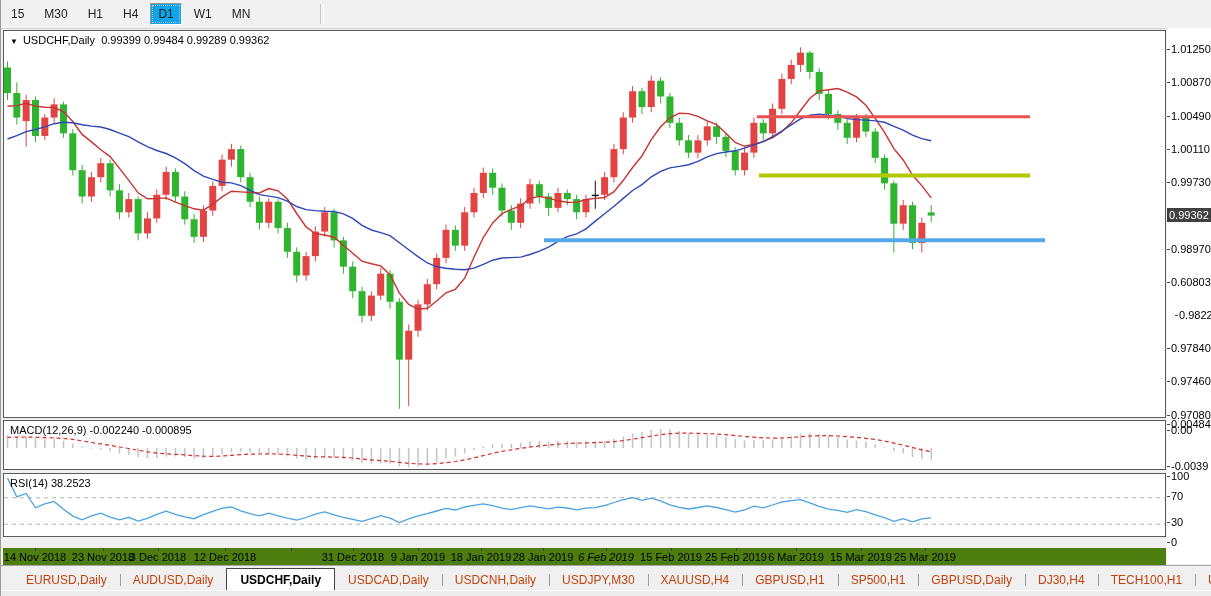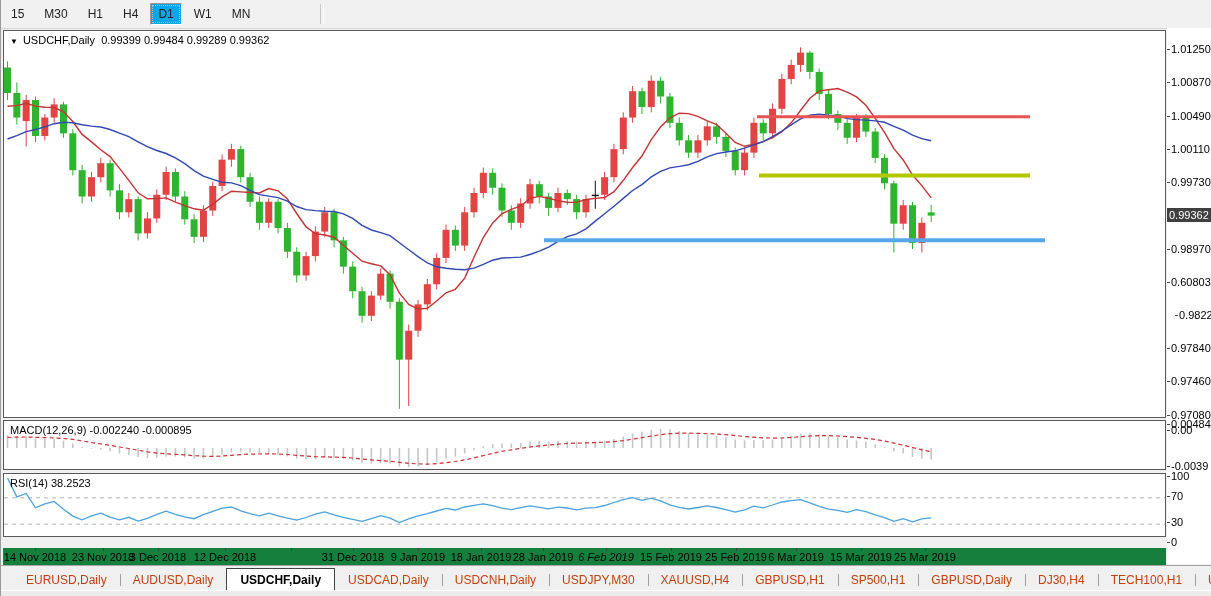--- a/index.html
+++ b/index.html
@@ -19,21 +19,21 @@
   #rsi-panel {top:473px;height:64px;}
   .panel svg{position:absolute;left:0;top:0;}
   .overlay-label{position:absolute;left:6px;top:3px;font-size:11px;color:#000;white-space:nowrap;z-index:5;}
   .overlay-label .tri{font-size:8px;margin-right:5px;}
   
   .axis-col{position:absolute;left:1166px;top:28px;width:45px;height:536px;background:#fff;}
   .axlab{position:absolute;left:4px;font-size:11px;color:#000;white-space:nowrap;}
   .axlab::before{content:"";position:absolute;left:-4px;top:6px;width:3px;height:1px;background:#444;}
   .pricetag{position:absolute;left:0px;background:#404040;color:#fff;font-size:11px;padding:1px 3px 1px 2px;z-index:6;}
   
-  .date-axis{position:absolute;left:2px;top:548px;width:1163px;height:17px;background:#15803d;}
+  .date-axis{position:absolute;left:2px;top:548px;width:1163px;height:17px;background:#4d7c0f;}
   .datelab{position:absolute;top:3px;width:80px;margin-left:-40px;text-align:center;font-size:11px;color:#000;white-space:nowrap;}
   .datetick{position:absolute;top:0;width:1px;height:3px;background:#444;}
   
   .tabbar{position:absolute;left:0;top:565px;width:100%;height:25px;background:#f0f0f0;
           border-top:1px solid #a5a5a5;display:flex;align-items:flex-end;padding-left:12px;box-sizing:border-box;}
   .tab{font-size:12px;color:#c2410c;padding:3px 13px;position:relative;cursor:default;white-space:nowrap;}
   .tab:not(.active):not(:first-child)::before{content:"";position:absolute;left:0;top:4px;bottom:4px;width:1px;background:#9f9f9f;}
   .tab.active{background:#fff;border:1px solid #444;border-bottom:none;font-weight:bold;color:#000;padding-top:4px;z-index:2;}
   .tab.active + .tab::before{display:none;}
   .statusstrip{position:absolute;left:0;top:590px;width:100%;height:6px;background:#ececec;border-top:1px solid #fff;}

